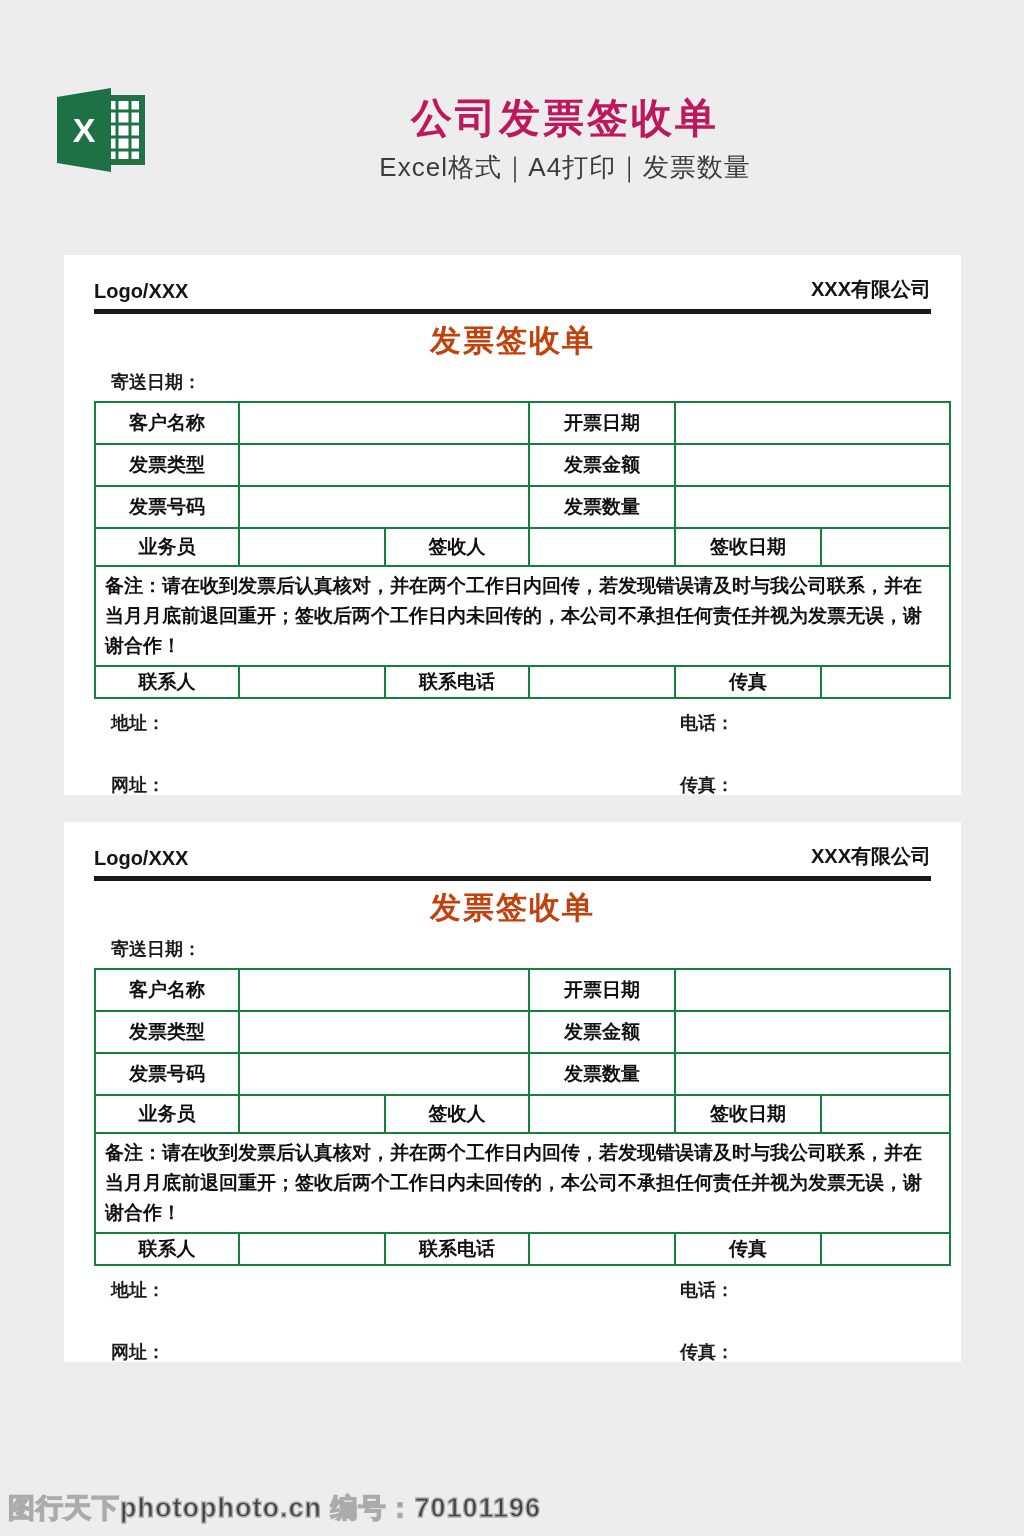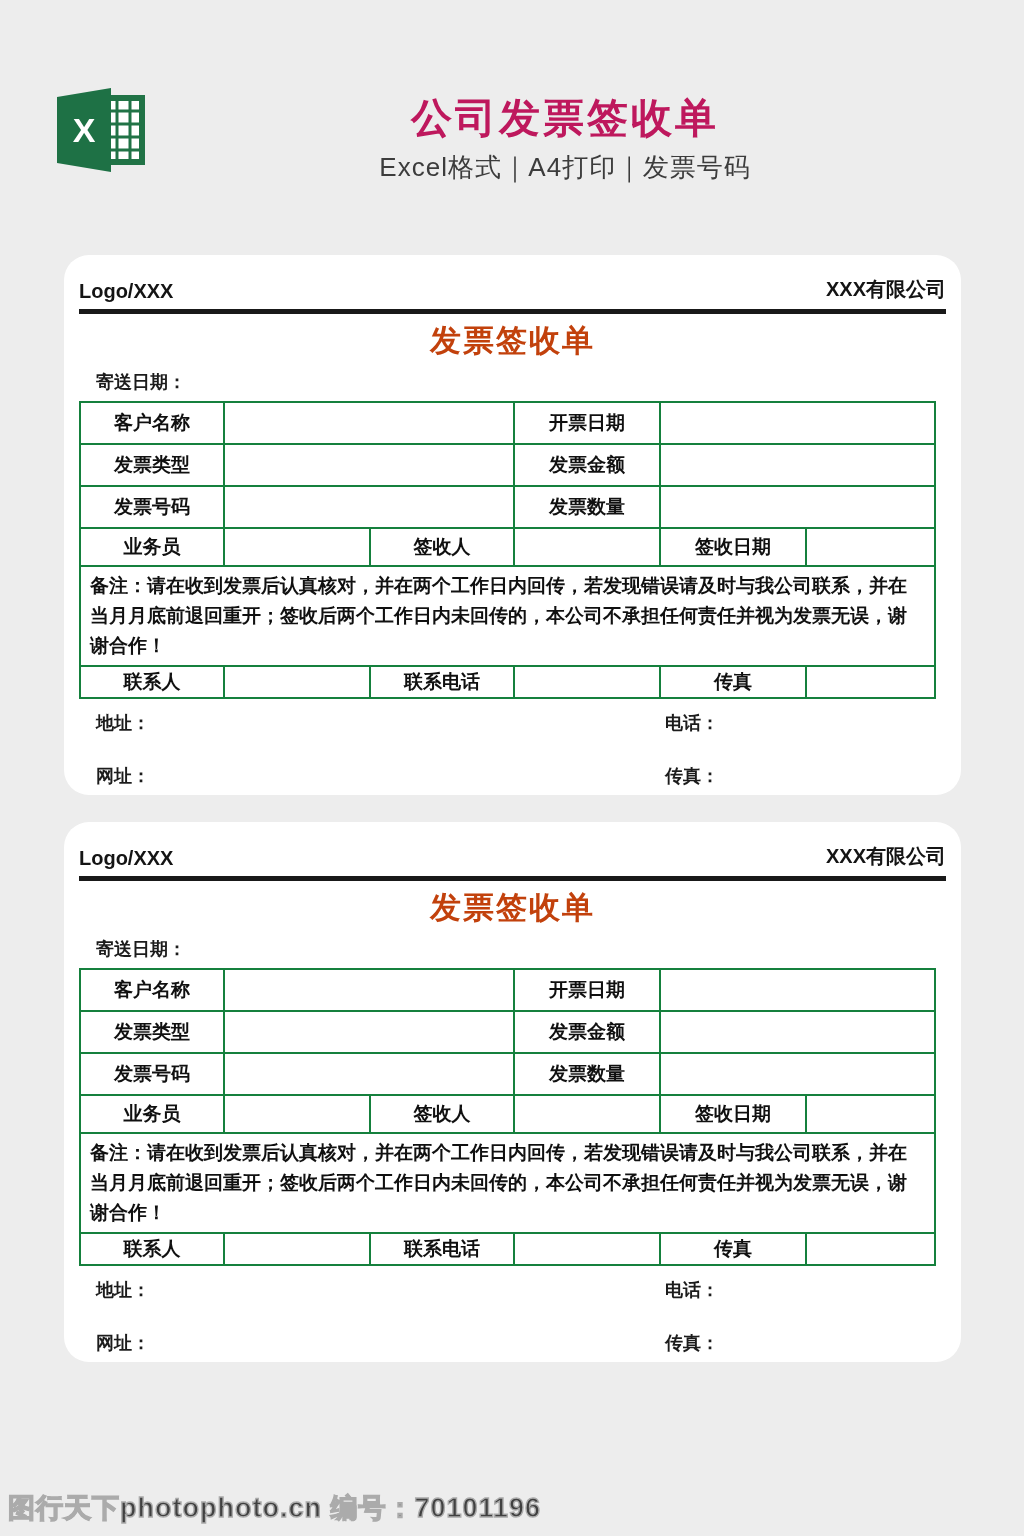--- a/index.html
+++ b/index.html
@@ -39,22 +39,21 @@
     line-height: 32px;
   }
 
   
   .card {
     position: absolute;
     left: 64px;
     width: 897px;
     height: 540px;
     background: #ffffff;
-    padding: 0 15px;
-    border-radius: 25px;
+    padding: 0 30px;
   }
   .card-1 { top: 255px; }
   .card-2 { top: 822px; }
 
   .card-head {
     display: flex;
     justify-content: space-between;
     align-items: flex-end;
     padding-top: 22px;
     height: 48px;
@@ -117,21 +116,21 @@
 
   .bottom-line {
     position: relative;
     margin-top: 11px;
     padding-left: 17px;
     height: 26px;
     line-height: 26px;
     font-size: 18px;
     font-weight: bold;
   }
-  .bottom-line + .bottom-line { margin-top: 27px; }
+  .bottom-line + .bottom-line { margin-top: 36px; }
   .bottom-line .right-label {
     position: absolute;
     left: 586px;
     top: 0;
   }
 
   
   .watermark {
     position: absolute;
     left: 8px; top: 1490px;
@@ -153,21 +152,21 @@
     <line x1="47" y1="49" x2="85" y2="49" stroke="#217346" stroke-width="3"></line>
     <line x1="47" y1="62" x2="85" y2="62" stroke="#217346" stroke-width="3"></line>
     <line x1="60" y1="10" x2="60" y2="74" stroke="#217346" stroke-width="3"></line>
     <line x1="73" y1="10" x2="73" y2="74" stroke="#217346" stroke-width="3"></line>
     <polygon points="0,9 54,0 54,84 0,75" fill="#1e7145"></polygon>
     <text x="27" y="54" font-size="34" font-weight="bold" fill="#ffffff" text-anchor="middle" font-family="Liberation Sans, sans-serif">X</text>
   </svg>
 </div>
 <div class="header-text">
   <div class="main-title">公司发票签收单</div>
-  <div class="subtitle">Excel格式｜A4打印｜发票号码</div>
+  <div class="subtitle">Excel格式｜A4打印｜发票数量</div>
 </div>
 
 <div class="card card-1">
   <div class="card-head">
     <span>Logo/XXX</span>
     <span>XXX有限公司</span>
   </div>
   <div class="double-rule"></div>
   <div class="card-title">发票签收单</div>
   <div class="send-date">寄送日期：</div>

